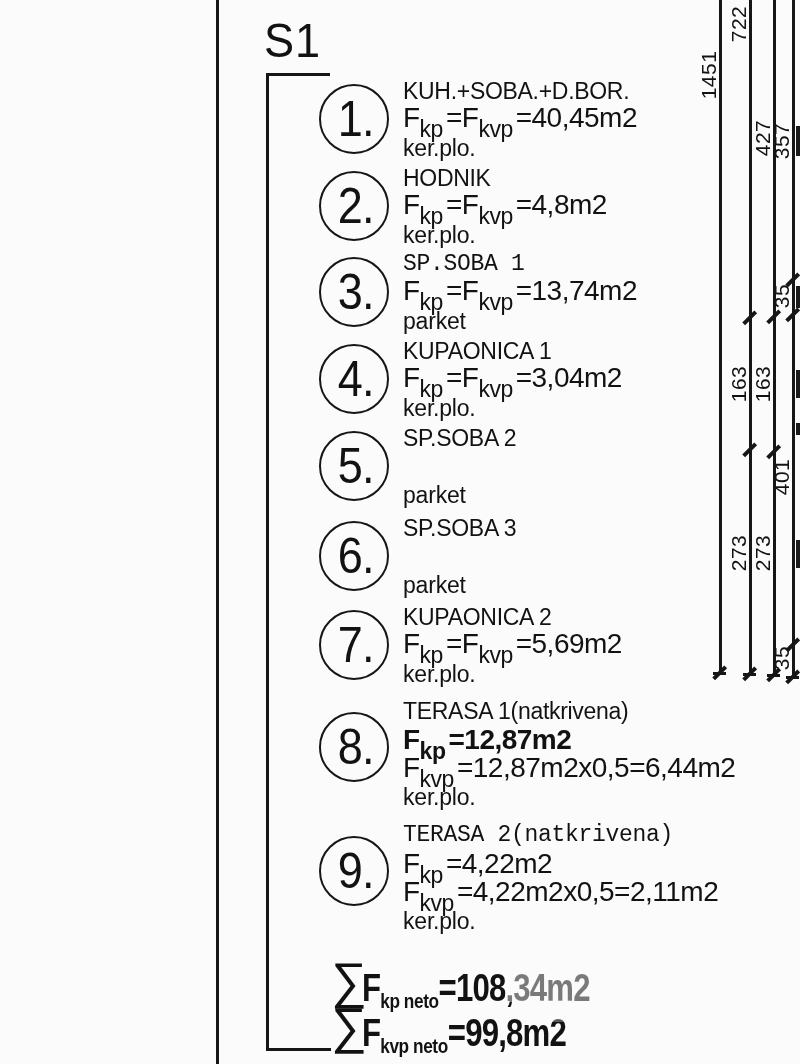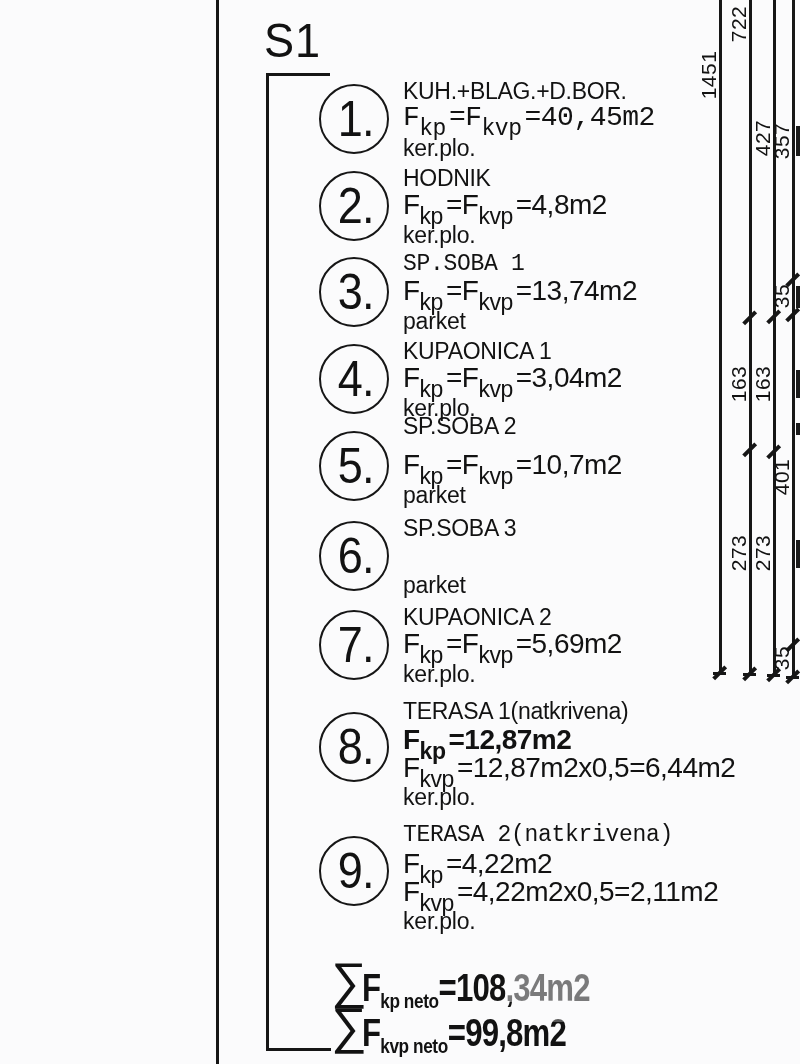--- a/index.html
+++ b/index.html
@@ -55,22 +55,22 @@
 
   <div class="hline" style="left:266px;top:73px;width:64px;height:3px;"></div>
   <div class="vline" style="left:266px;top:73px;width:3px;height:978px;"></div>
   <div class="hline" style="left:266px;top:1048px;width:65px;height:3px;"></div>
 
   <div id="rows-root">
       <div class="row" style="top: 67px;">
         <div class="circle" style="top: 17px;">
           <span>1.</span>
         </div>
-        <div class="tl rname" style="top: 13px;">KUH.+BLAG.+D.BOR.</div>
-        <div class="tl rformula" style="top: 37px; font-family: Liberation Mono, monospace;"><span>F</span><span class="fsub">kp</span><span>=</span><span>F</span><span class="fsub">kvp</span><span>=40,45m2</span></div>
+        <div class="tl rname" style="top: 13px;">KUH.+SOBA.+D.BOR.</div>
+        <div class="tl rformula" style="top: 37px;"><span>F</span><span class="fsub">kp</span><span>=</span><span>F</span><span class="fsub">kvp</span><span>=40,45m2</span></div>
         <div class="tl rfloor" style="top: 70px;">ker.plo.</div>
       </div>
       <div class="row" style="top: 154px;">
         <div class="circle" style="top: 17px;">
           <span>2.</span>
         </div>
         <div class="tl rname" style="top: 13px;">HODNIK</div>
         <div class="tl rformula" style="top: 37px;"><span>F</span><span class="fsub">kp</span><span>=</span><span>F</span><span class="fsub">kvp</span><span>=4,8m2</span></div>
         <div class="tl rfloor" style="top: 70px;">ker.plo.</div>
       </div>
@@ -87,22 +87,21 @@
           <span>4.</span>
         </div>
         <div class="tl rname" style="top: 13px;">KUPAONICA 1</div>
         <div class="tl rformula" style="top: 37px;"><span>F</span><span class="fsub">kp</span><span>=</span><span>F</span><span class="fsub">kvp</span><span>=3,04m2</span></div>
         <div class="tl rfloor" style="top: 70px;">ker.plo.</div>
       </div>
       <div class="row" style="top: 414px;">
         <div class="circle" style="top: 17px;">
           <span>5.</span>
         </div>
-        <div class="tl rname" style="top: 1px;">SP.SOBA 2</div>
-        <div class="tl rformula" style="top: 37px;"><span>F</span><span class="fsub">kp</span><span>=</span><span>F</span><span class="fsub">kvp</span><span>=10,7m2</span></div>
+        <div class="tl rname" style="top: 13px;">SP.SOBA 2</div>
         <div class="tl rfloor" style="top: 70px;">parket</div>
       </div>
       <div class="row" style="top: 504px;">
         <div class="circle" style="top: 17px;">
           <span>6.</span>
         </div>
         <div class="tl rname" style="top: 13px;">SP.SOBA 3</div>
         <div class="tl rfloor" style="top: 70px;">parket</div>
       </div>
       <div class="row" style="top: 593px;">

